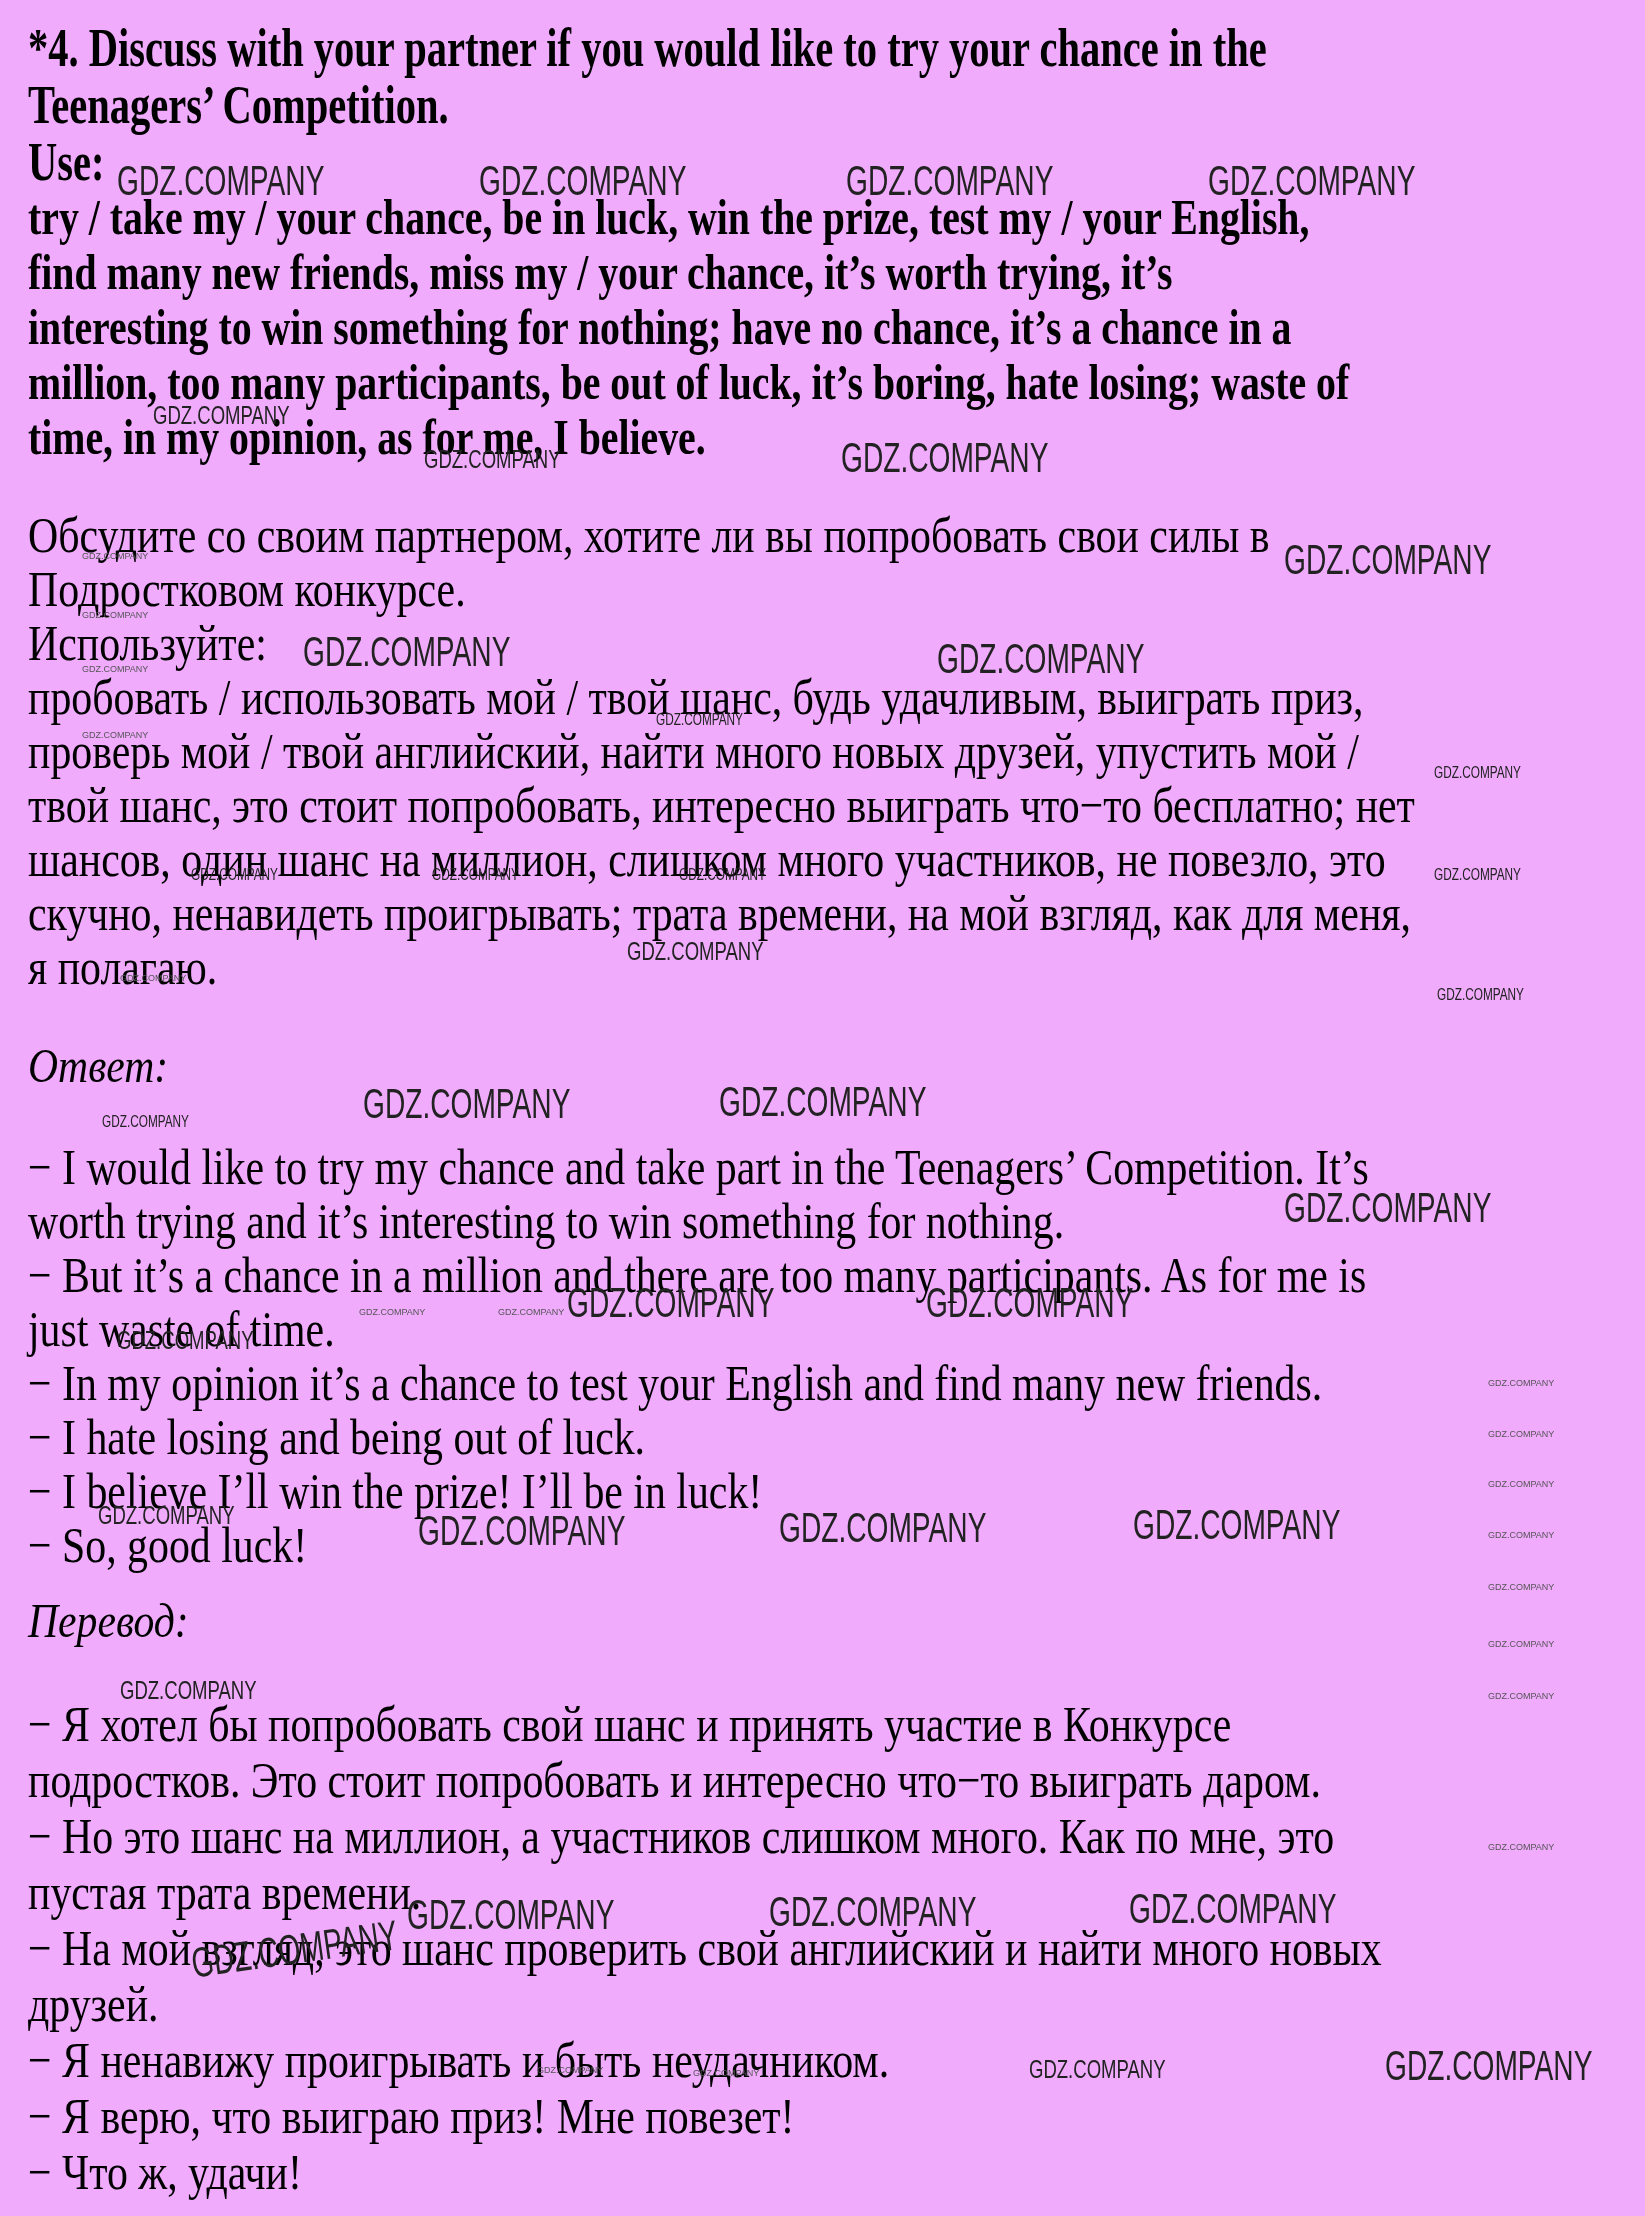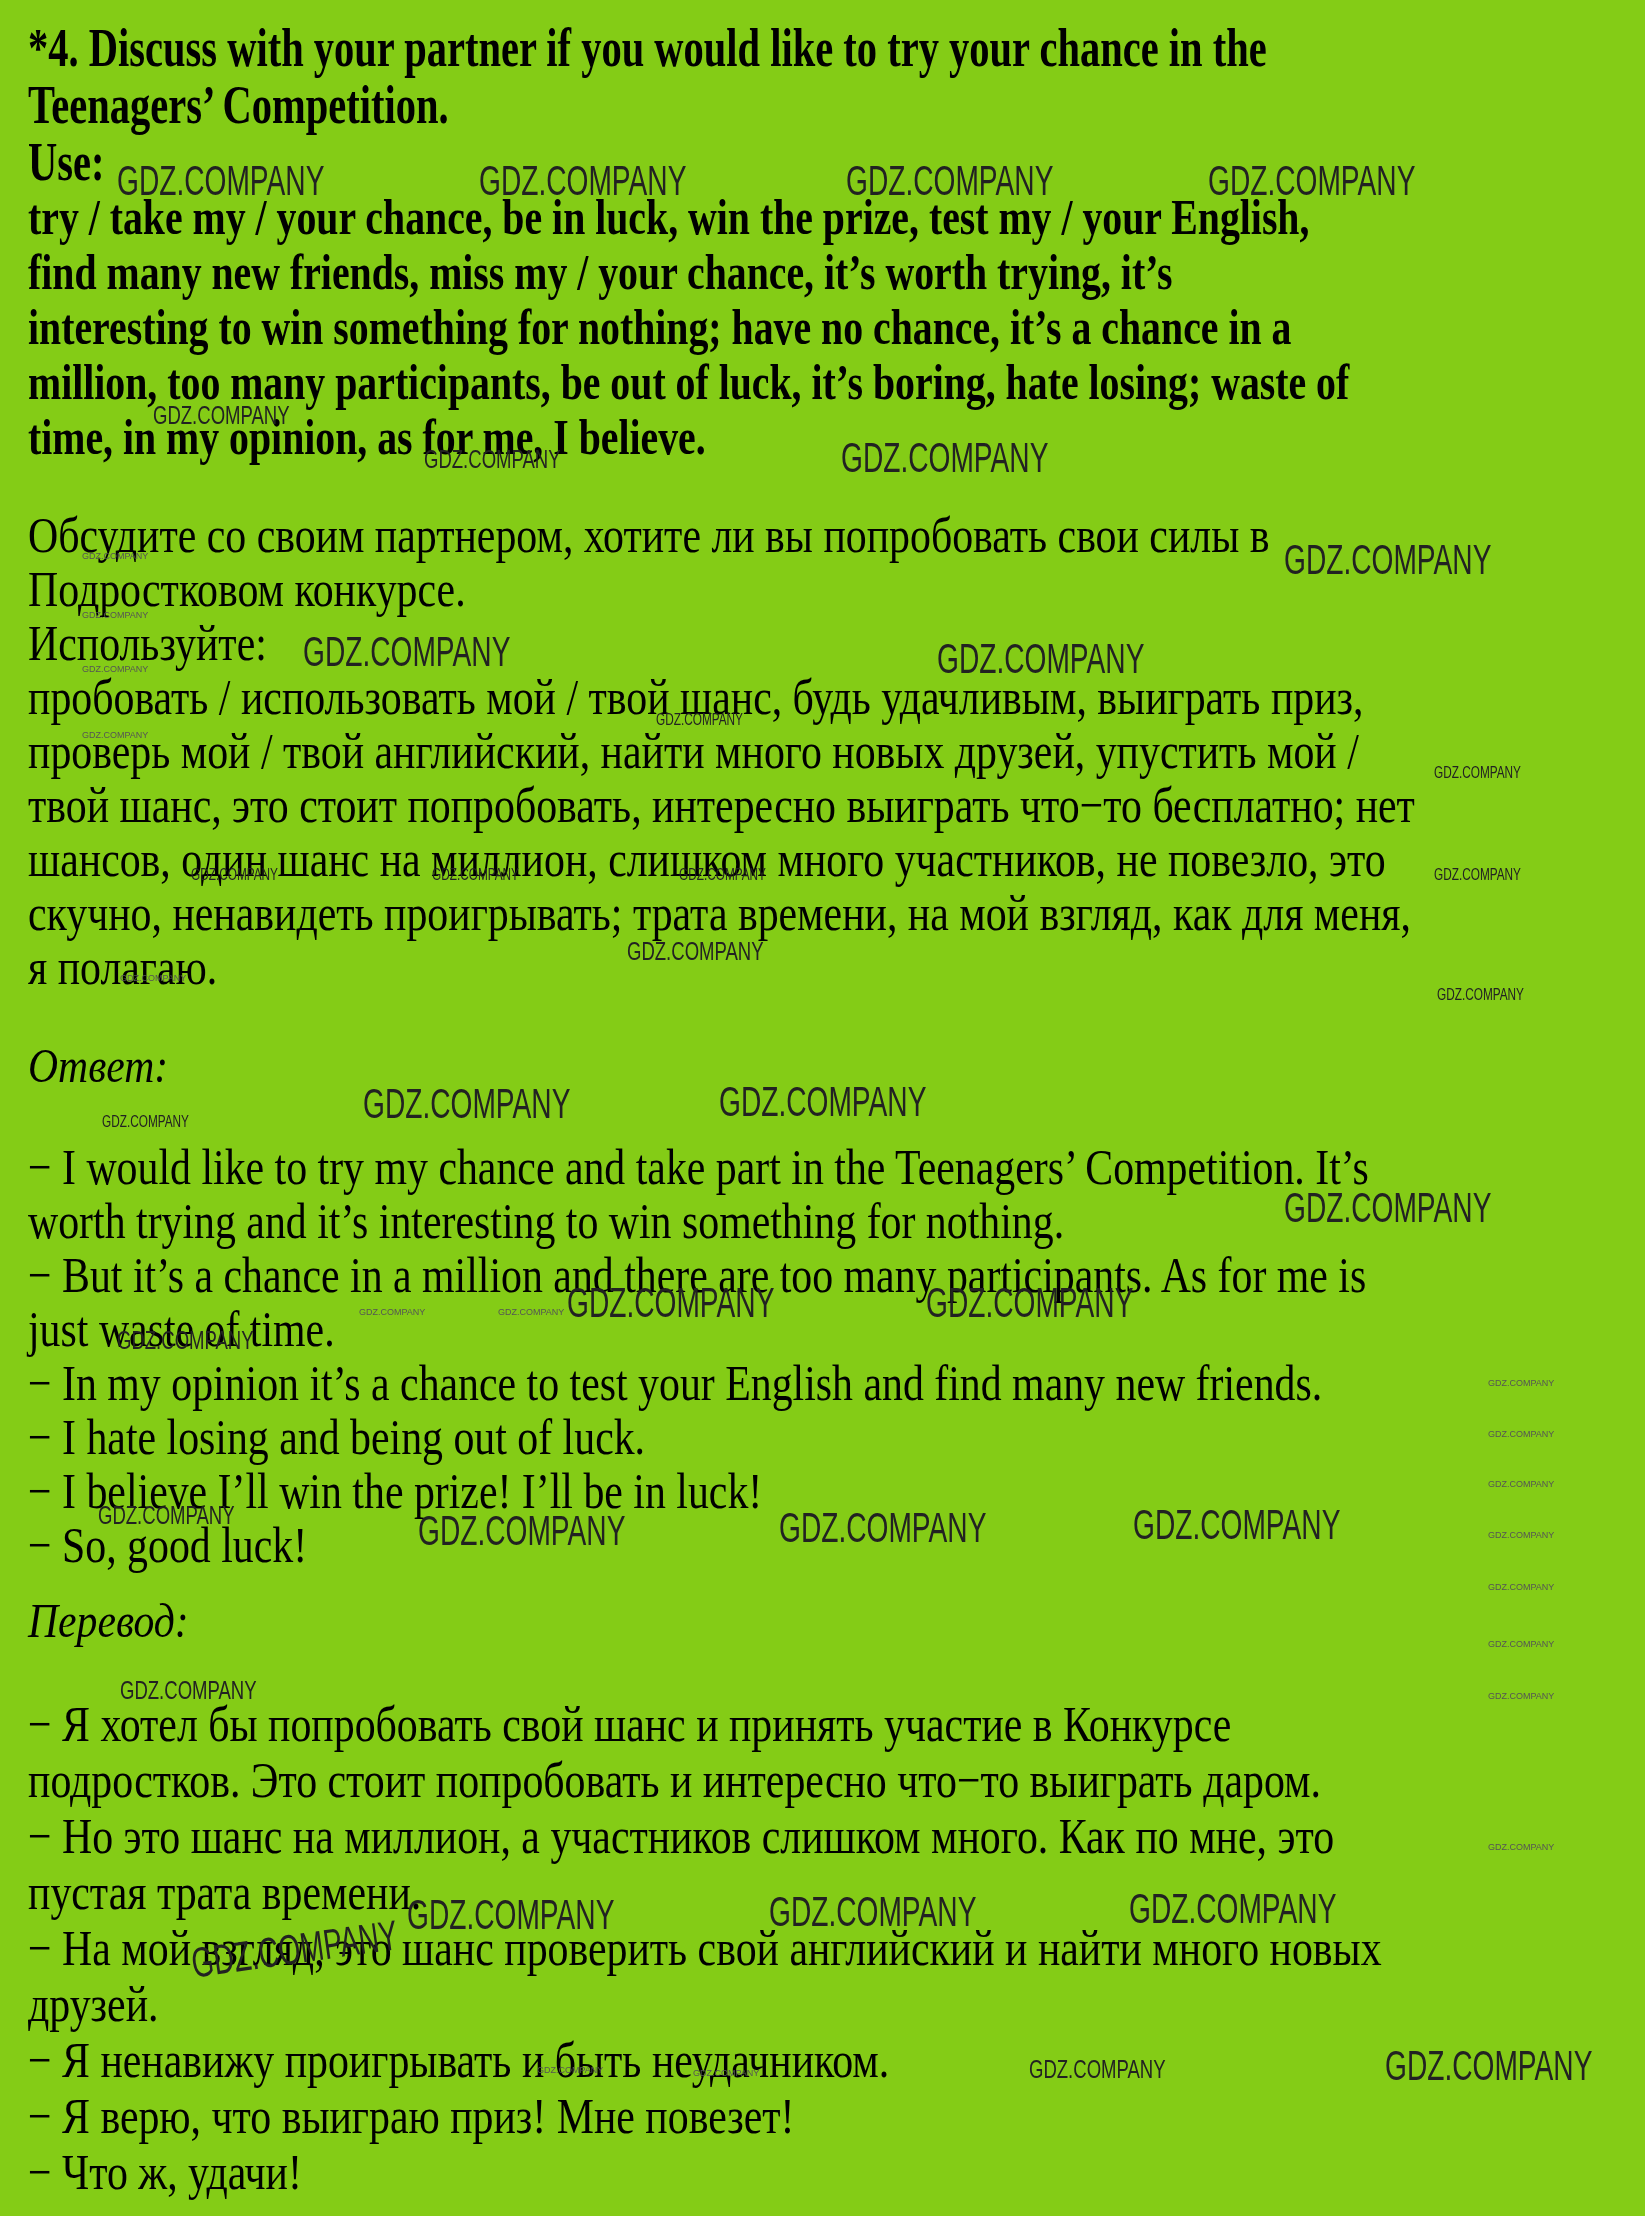--- a/index.html
+++ b/index.html
@@ -1,19 +1,19 @@
 <!DOCTYPE html>
 <html style="font-size:13px"><head>
 <meta charset="utf-8">
 <style>
   html,body { margin:0; padding:0; background:#ffffff; }
   .page {
     position:relative;
     width:1645px; height:2216px;
-    background:#84cc16;
+    background:#f0abfc;
     overflow:hidden;
     font-family:"Liberation Serif", serif;
     color:#000000;
   }
   .sec {
     position:absolute;
     left:28px;
     transform-origin:0 0;
     white-space:nowrap;
   }

